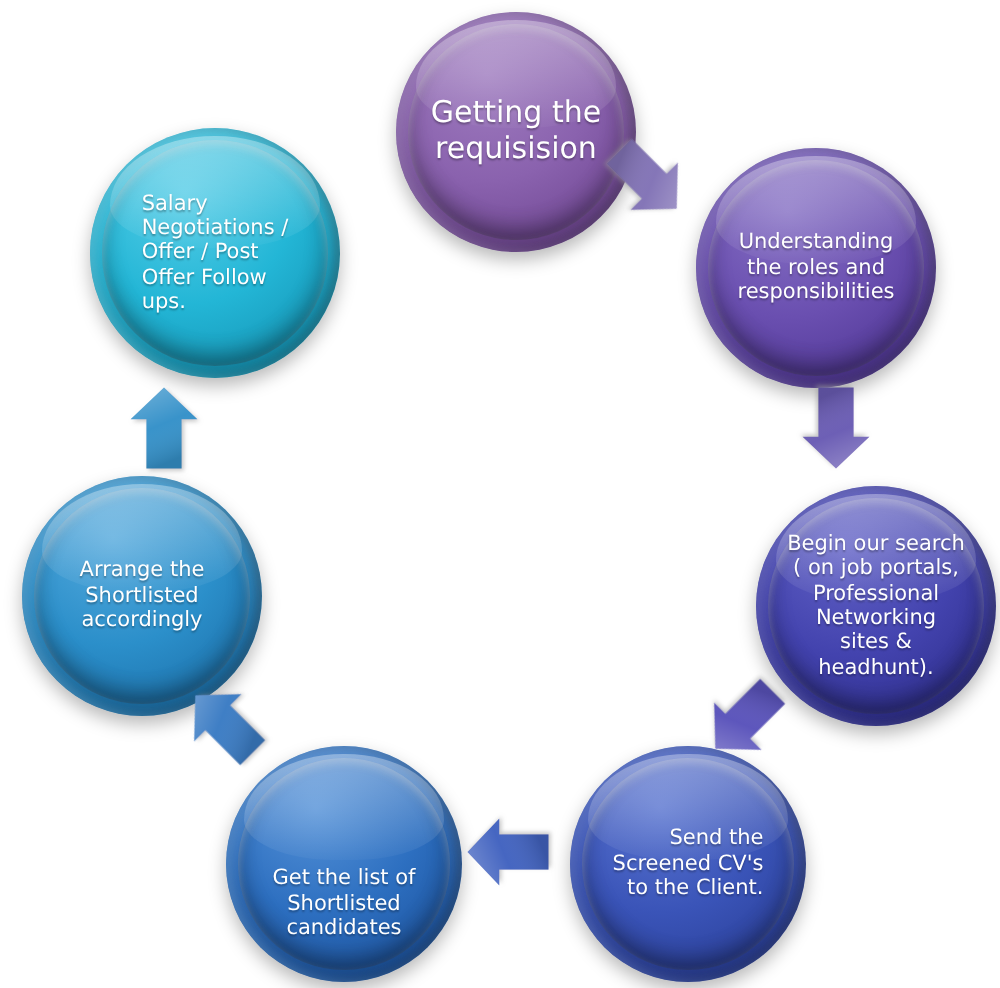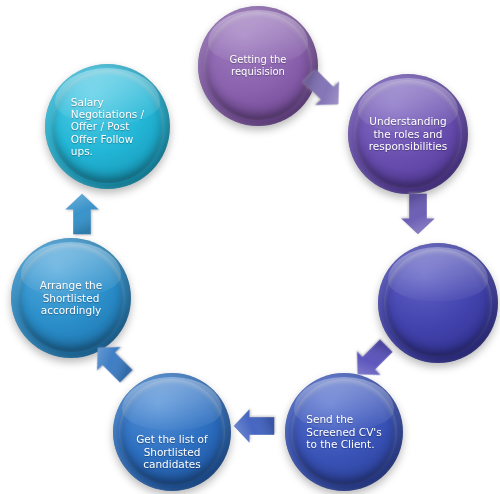--- a/index.html
+++ b/index.html
@@ -173,41 +173,47 @@
           </linearGradient>
         </defs>
         <polygon points="50,4 88,40 70,40 70,96 30,96 30,40 12,40" fill="#3691c9" filter="url(#af5)"></polygon>
         <polygon points="50,4 88,40 70,40 70,96 30,96 30,40 12,40" fill="url(#gaf5)"></polygon>
       </svg>
     </div>
     <div class="node" style="left: 198px; top: 6px; width: 120px; height: 120px; background: radial-gradient(circle at 38% 26%, rgb(159, 124, 191) 0%, rgb(138, 98, 174) 46%, rgb(109, 68, 144) 86%, rgb(109, 68, 144) 100%); box-shadow: rgba(0, 0, 0, 0.28) 0px 4px 9px, rgba(0, 0, 0, 0.26) 0px -7px 14px inset, rgba(255, 255, 255, 0.22) 0px 5px 10px inset;">
       <span class="edgelight" style="box-shadow: rgba(159, 124, 191, 0.6) 3px 0px 6px inset, rgba(0, 0, 0, 0.25) -2px 0px 6px inset;"></span>
       <span class="gloss"></span>
       <span class="rim"></span>
-      <span class="label" style="font-size: 10px; text-align: center;">Getting the
+      <span class="label" style="font-size: 15px; text-align: center;">Getting the
 requisision</span>
     </div>
     <div class="node" style="left: 348px; top: 74px; width: 120px; height: 120px; background: radial-gradient(circle at 38% 26%, rgb(134, 112, 196) 0%, rgb(106, 79, 176) 46%, rgb(78, 53, 147) 86%, rgb(78, 53, 147) 100%); box-shadow: rgba(0, 0, 0, 0.28) 0px 4px 9px, rgba(0, 0, 0, 0.26) 0px -7px 14px inset, rgba(255, 255, 255, 0.22) 0px 5px 10px inset;">
       <span class="edgelight" style="box-shadow: rgba(134, 112, 196, 0.6) 3px 0px 6px inset, rgba(0, 0, 0, 0.25) -2px 0px 6px inset;"></span>
       <span class="gloss"></span>
       <span class="rim"></span>
       <span class="label" style="font-size: 10.5px; ">Understanding
 the roles and
 responsibilities</span>
     </div>
     <div class="node" style="left: 378px; top: 243px; width: 120px; height: 120px; background: radial-gradient(circle at 38% 26%, rgb(98, 98, 198) 0%, rgb(67, 67, 174) 46%, rgb(46, 46, 140) 86%, rgb(46, 46, 140) 100%); box-shadow: rgba(0, 0, 0, 0.28) 0px 4px 9px, rgba(0, 0, 0, 0.26) 0px -7px 14px inset, rgba(255, 255, 255, 0.22) 0px 5px 10px inset;">
       <span class="edgelight" style="box-shadow: rgba(98, 98, 198, 0.6) 3px 0px 6px inset, rgba(0, 0, 0, 0.25) -2px 0px 6px inset;"></span>
       <span class="gloss"></span>
       <span class="rim"></span>
+      <span class="label" style="font-size: 10.5px; text-align: center;">Begin our search
+( on job portals,
+Professional
+Networking
+sites &amp;
+headhunt).</span>
     </div>
     <div class="node" style="left: 285px; top: 373px; width: 118px; height: 118px; background: radial-gradient(circle at 38% 26%, rgb(90, 117, 208) 0%, rgb(58, 84, 184) 46%, rgb(42, 62, 150) 86%, rgb(42, 62, 150) 100%); box-shadow: rgba(0, 0, 0, 0.28) 0px 4px 9px, rgba(0, 0, 0, 0.26) 0px -7px 14px inset, rgba(255, 255, 255, 0.22) 0px 5px 10px inset;">
       <span class="edgelight" style="box-shadow: rgba(90, 117, 208, 0.6) 3px 0px 6px inset, rgba(0, 0, 0, 0.25) -2px 0px 6px inset;"></span>
       <span class="gloss"></span>
       <span class="rim"></span>
-      <span class="label" style="font-size: 10.5px; text-align: left;">Send the
+      <span class="label" style="font-size: 10.5px; text-align: right;">Send the
 Screened CV's
 to the Client.</span>
     </div>
     <div class="node" style="left: 113px; top: 373px; width: 118px; height: 118px; background: radial-gradient(circle at 38% 26%, rgb(85, 146, 216) 0%, rgb(45, 111, 192) 46%, rgb(29, 82, 157) 86%, rgb(29, 82, 157) 100%); box-shadow: rgba(0, 0, 0, 0.28) 0px 4px 9px, rgba(0, 0, 0, 0.26) 0px -7px 14px inset, rgba(255, 255, 255, 0.22) 0px 5px 10px inset;">
       <span class="edgelight" style="box-shadow: rgba(85, 146, 216, 0.6) 3px 0px 6px inset, rgba(0, 0, 0, 0.25) -2px 0px 6px inset;"></span>
       <span class="gloss"></span>
       <span class="rim"></span>
       <span class="label" style="font-size: 10.5px; text-align: center; margin-top: 40px;">Get the list of
 Shortlisted
 candidates</span>

